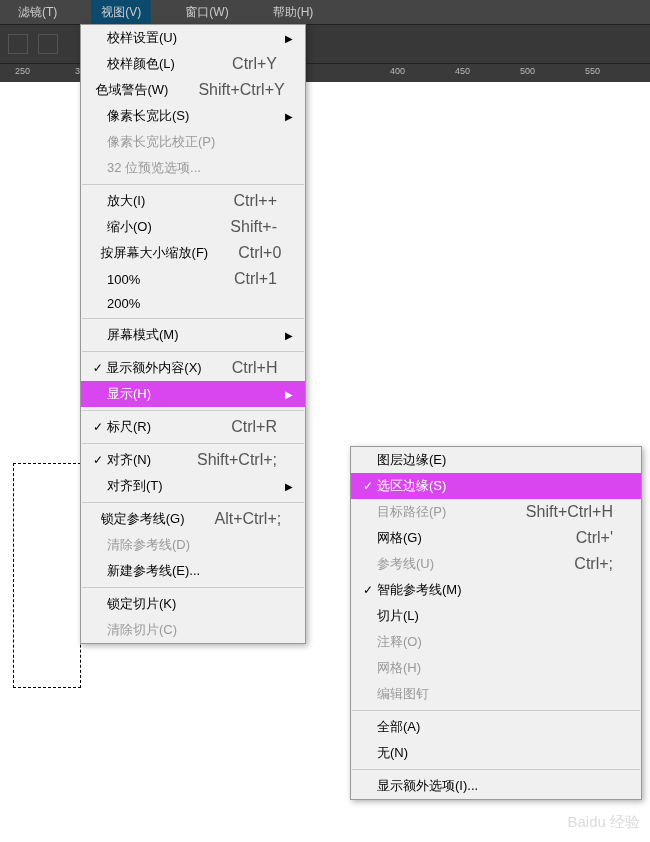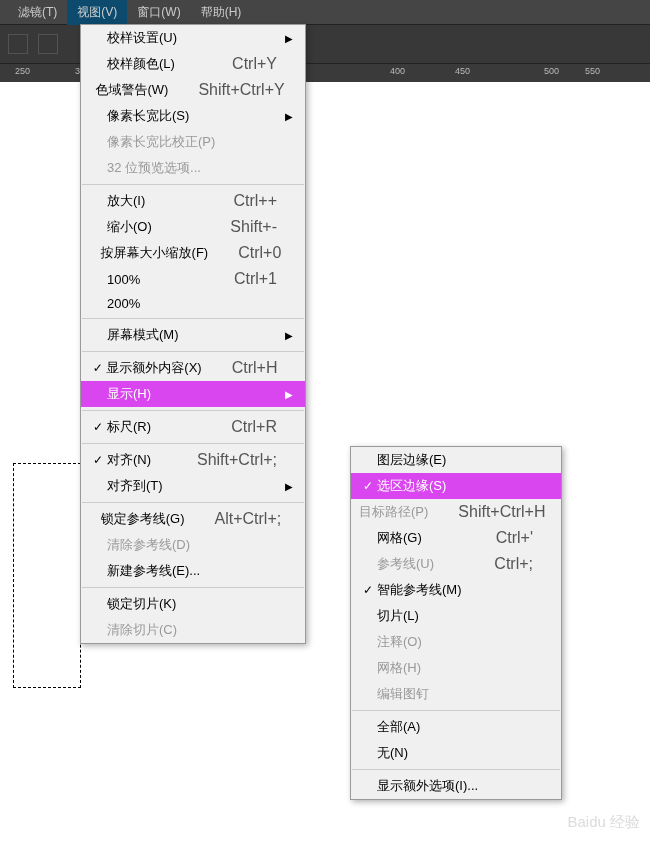--- a/index.html
+++ b/index.html
@@ -1,18 +1,18 @@
 <!DOCTYPE html>
 <html><head>
 <meta charset="utf-8">
 <style>
 * { margin: 0; padding: 0; box-sizing: border-box; font-family: "Microsoft YaHei", sans-serif; }
 body { width: 650px; height: 842px; background: #fff; overflow: hidden; position: relative; }
 
-.menubar { background: #454545; height: 24px; display: flex; align-items: center; padding-left: 8px; font-size: 12px; }
+.menubar { background: #454545; height: 24px; display: flex; align-items: center; padding-left: 8px; font-size: 12px; gap: 24px; }
 .menubar-item { color: #ccc; padding: 4px 10px; cursor: pointer; }
 .menubar-item.active { background: #0c4a6e; }
 
 .toolbar { background: #383838; height: 40px; border-top: 1px solid #222; border-bottom: 1px solid #222; display: flex; align-items: center; padding-left: 8px; gap: 10px; }
 .tool-icon { width: 20px; height: 20px; border: 1px solid #666; opacity: 0.6; }
 
 .ruler-strip { background: #3a3a3a; height: 18px; position: relative; font-size: 9px; color: #bbb; }
 .ruler-tick { position: absolute; top: 2px; }
 
 .canvas-area { background: #fff; height: 760px; position: relative; }
@@ -22,21 +22,21 @@
 .dropdown-item { display: flex; align-items: center; padding: 4px 8px; white-space: nowrap; cursor: default; position: relative; }
 .dropdown-item.hi { background: #d946ef; color: #fff; }
 .dropdown-item.disabled { color: #999; }
 .dd-check { width: 18px; text-align: center; font-size: 12px; }
 .dd-label { flex: 1; padding-right: 30px; }
 .dd-shortcut { color: #555; padding-right: 8px; font-size: 16px; }
 .dd-arrow { width: 12px; font-size: 10px; }
 .dropdown-sep { height: 1px; background: #ccc; margin: 3px 1px; }
 
 .view-menu { top: 24px; left: 80px; width: 226px; }
-.show-menu { top: 446px; left: 350px; width: 212px; }
+.show-menu { top: 446px; left: 350px; width: 292px; }
 
 .watermark { position: absolute; right: 10px; bottom: 10px; color: #ccc; font-size: 15px; opacity: 0.7; pointer-events: none; }
 </style>
 </head>
 <body>
 
 <div class="menubar">
   <div class="menubar-item">滤镜(T)</div>
   <div class="menubar-item active">视图(V)</div>
   <div class="menubar-item">窗口(W)</div>
@@ -46,21 +46,21 @@
 <div class="toolbar">
   <div class="tool-icon"></div>
   <div class="tool-icon"></div>
 </div>
 
 <div class="ruler-strip">
   <span class="ruler-tick" style="left:15px">250</span>
   <span class="ruler-tick" style="left:75px">300</span>
   <span class="ruler-tick" style="left:390px">400</span>
   <span class="ruler-tick" style="left:455px">450</span>
-  <span class="ruler-tick" style="left:544px">500</span>
+  <span class="ruler-tick" style="left:520px">500</span>
   <span class="ruler-tick" style="left:585px">550</span>
 
 </div>
 
 <div class="canvas-area">
   <div class="selection" style="left:13px; top:381px; width:68px; height:225px;"></div>
 </div>
 
 <div class="dropdown view-menu" id="view-menu">
     <div class="dropdown-item">

